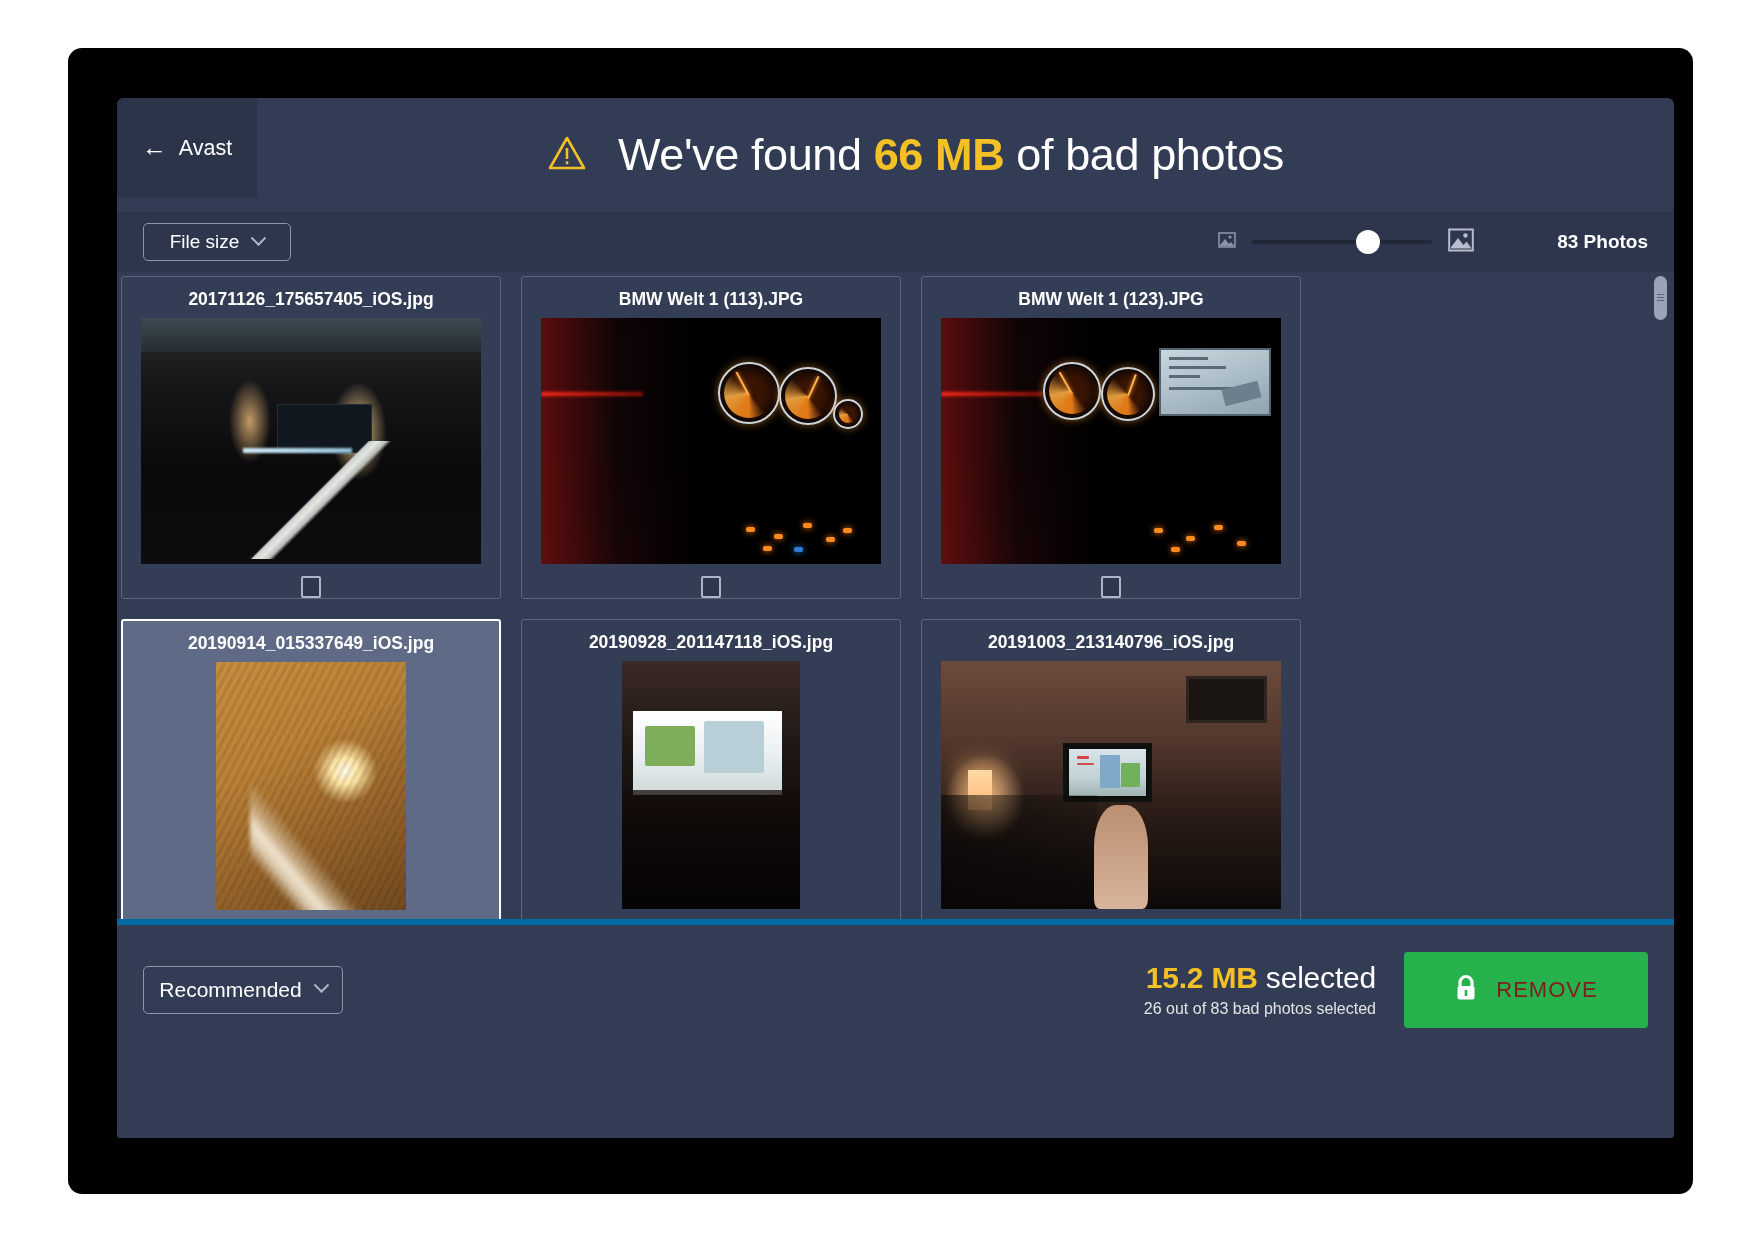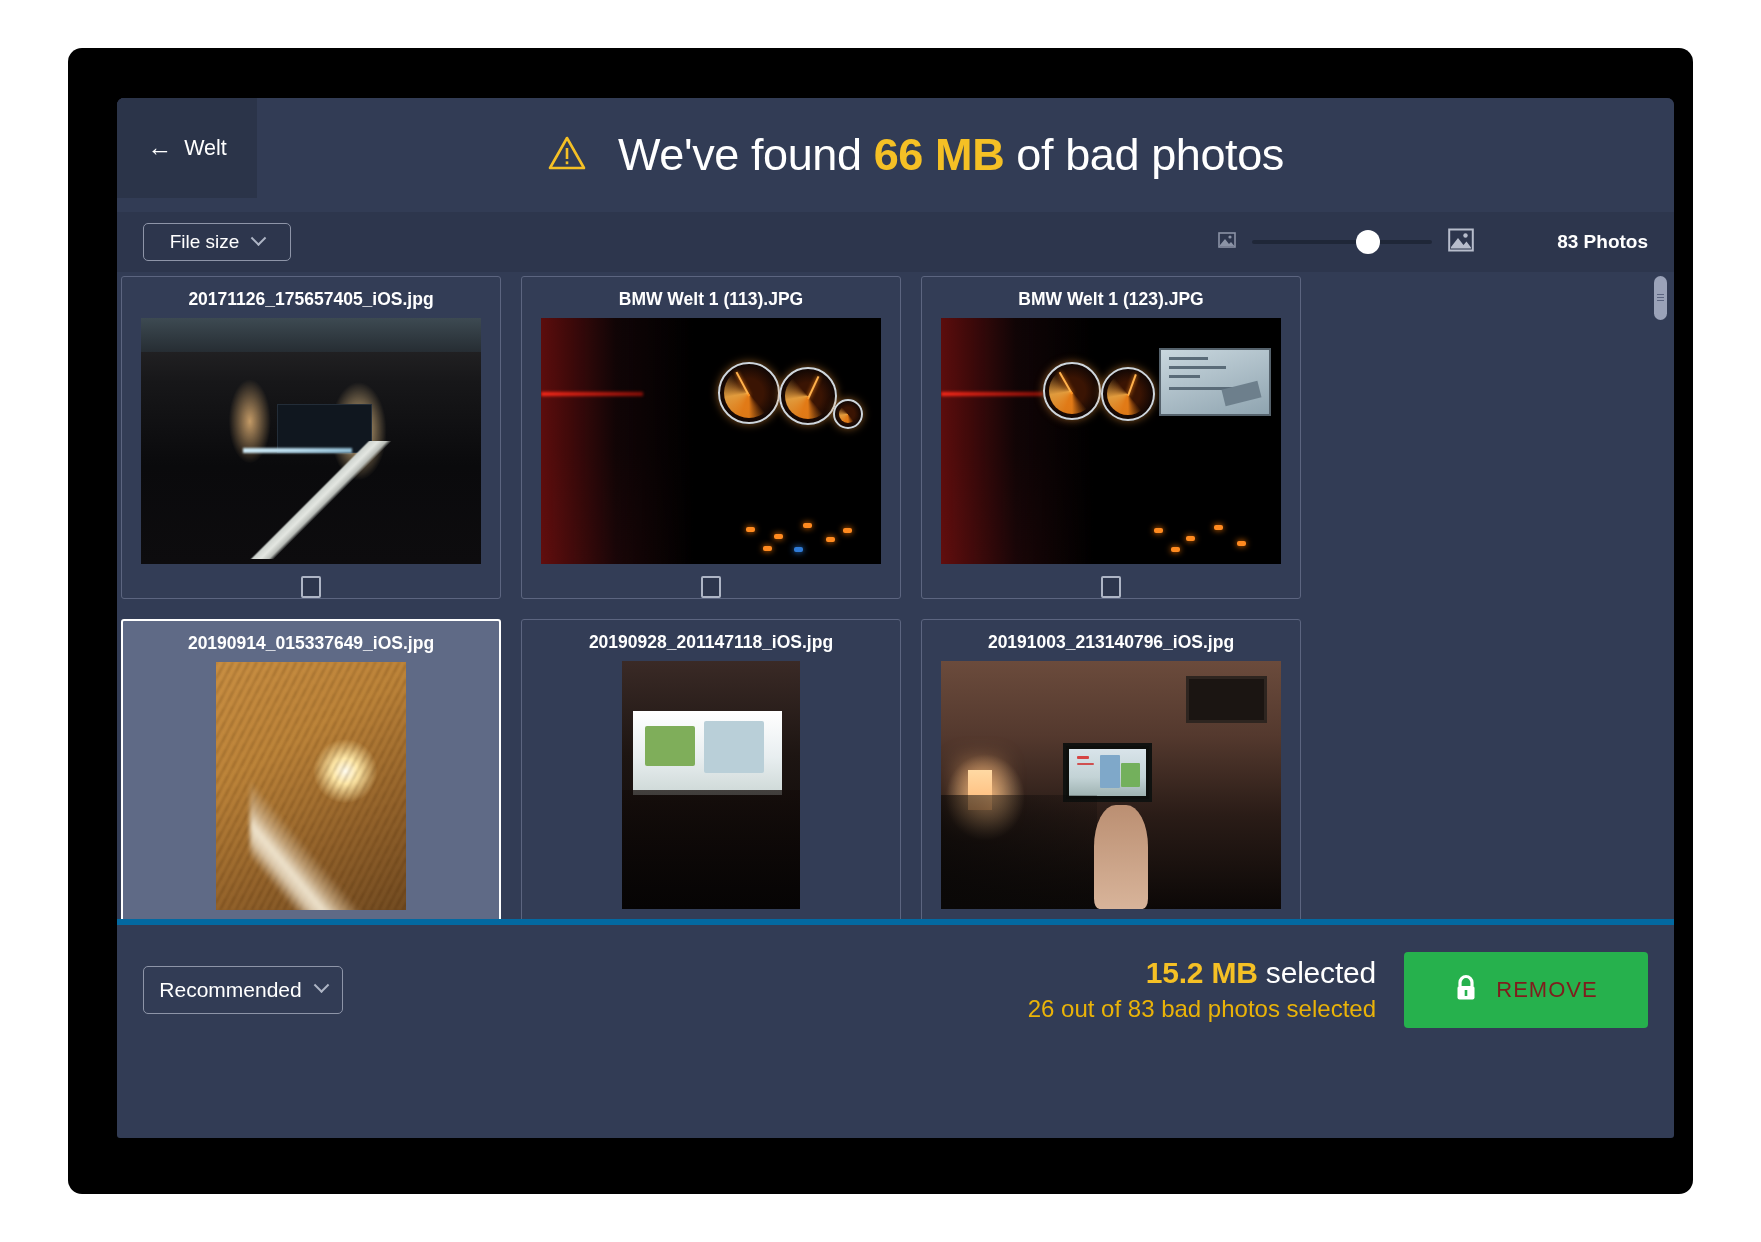--- a/index.html
+++ b/index.html
@@ -280,22 +280,22 @@
     align-items: center;
     gap: 28px;
   }
   .sel-text { text-align: right; }
   .sel-main {
     color: #ffffff;
     font-size: 30px;
     letter-spacing: -0.2px;
   }
   .sel-sub {
-    color: #eab308;
-    font-size: 24px;
+    color: #e5e5e5;
+    font-size: 16px;
     margin-top: 5px;
   }
   .remove-btn {
     width: 244px;
     height: 76px;
     background: #26b14d;
     border-radius: 4px;
     display: flex;
     align-items: center;
     justify-content: center;
@@ -390,21 +390,21 @@
 <div class="stage">
 
   <div class="bezel"></div>
 
   <div class="window">
 
 
     <div class="header">
       <div class="back-btn">
         <span class="back-arrow">←</span>
-        <span class="back-label">Welt</span>
+        <span class="back-label">Avast</span>
       </div>
       <div class="header-title-wrap">
         <span class="warn-icon">
           <svg width="40" height="36" viewBox="0 0 40 36">
             <path d="M20 3 L37 33 L3 33 Z" fill="none" stroke="#f5c025" stroke-width="2.6" stroke-linejoin="round"></path>
             <rect x="18.7" y="13" width="2.6" height="11" fill="#f5c025"></rect>
             <rect x="18.7" y="26.4" width="2.6" height="2.8" fill="#f5c025"></rect>
           </svg>
         </span>
         <h1 class="header-title"><span>We've found </span><span class="amber">66 MB</span><span> of bad photos</span></h1>

